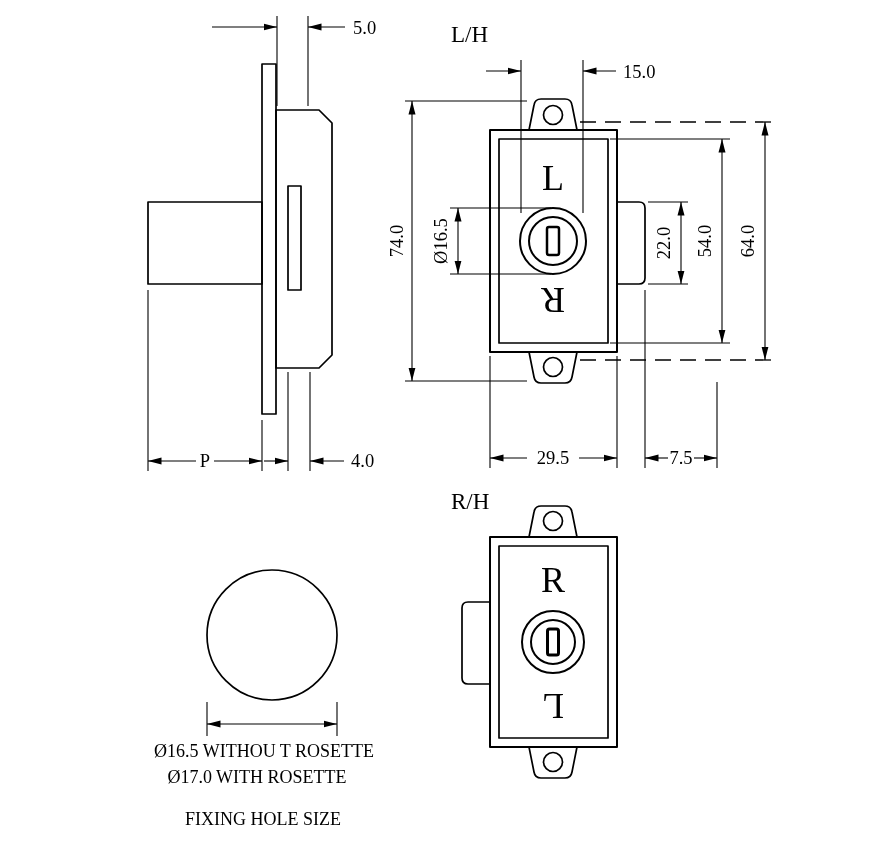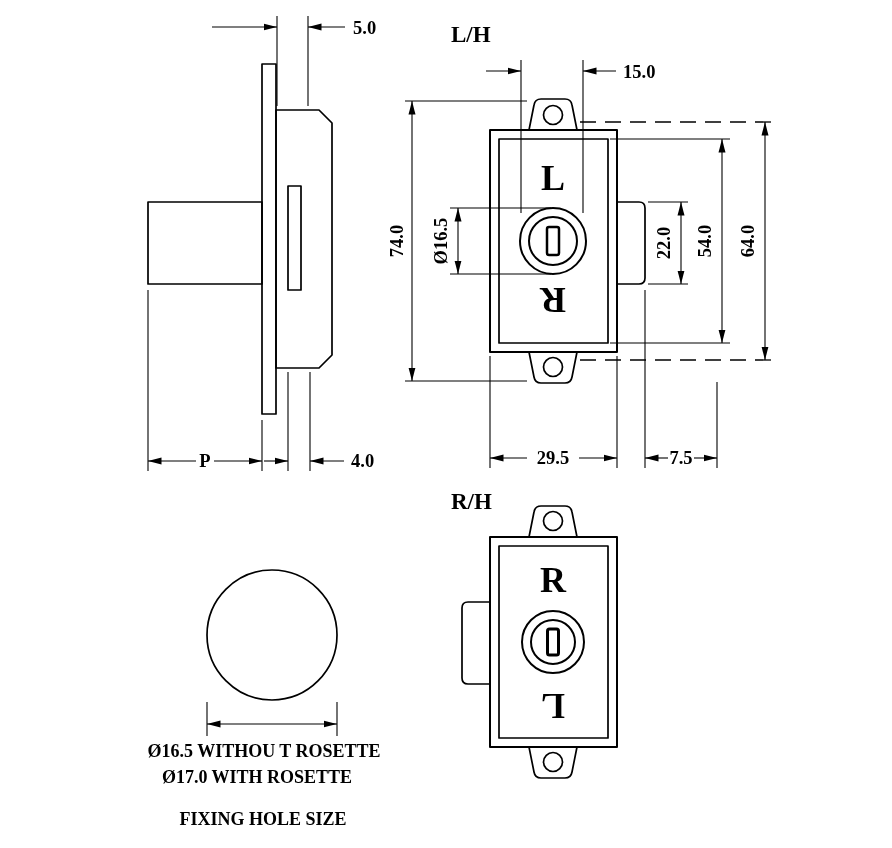--- a/index.html
+++ b/index.html
@@ -5,21 +5,20 @@
   html, body {
     margin: 0;
     padding: 0;
     background: #ffffff;
   }
   .canvas-wrap {
     width: 892px;
     height: 848px;
     background: #ffffff;
     position: relative;
-    font-weight: bold;
   }
   svg { display: block; }
   
   .obj  { fill: none; stroke: #000000; stroke-width: 2;   stroke-linejoin: round; }
   .obj2 { fill: none; stroke: #000000; stroke-width: 1.7; stroke-linejoin: round; }
   
   .dim  { fill: none; stroke: #000000; stroke-width: 1.1; }
   .dash { fill: none; stroke: #000000; stroke-width: 1.3; stroke-dasharray: 16 9; }
   text {
     fill: #000000;

